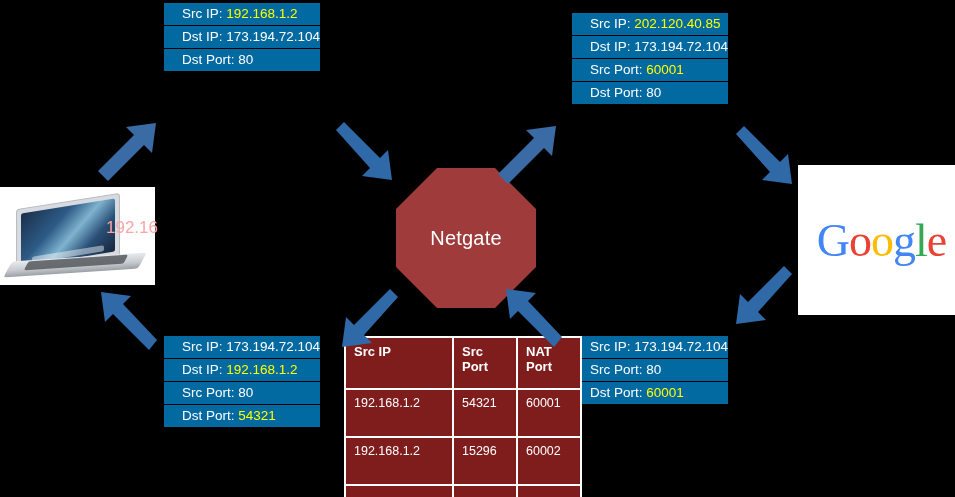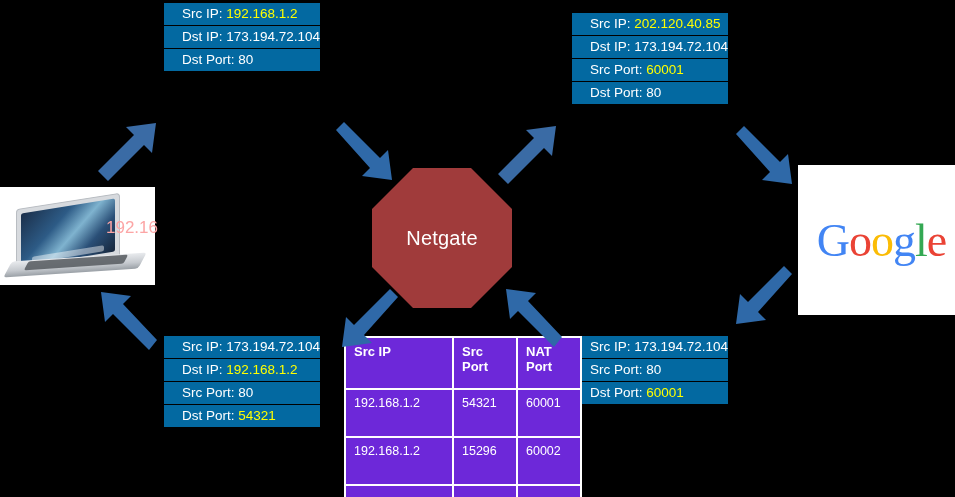--- a/index.html
+++ b/index.html
@@ -40,21 +40,21 @@
     font-size: 13.5px;
     white-space: nowrap;
     overflow: hidden;
   }
   .pkt-row:last-child { border-bottom: none; }
   .pkt-row .hl { color: #ffff00; }
 
   
   .octagon {
     position: absolute;
-    left: 372px;
+    left: 396px;
     top: 168px;
     width: 140px;
     height: 140px;
     background: #a03b3b;
     clip-path: polygon(29.3% 0%, 70.7% 0%, 100% 29.3%, 100% 70.7%, 70.7% 100%, 29.3% 100%, 0% 70.7%, 0% 29.3%);
     display: flex;
     align-items: center;
     justify-content: center;
   }
   .octagon span {
@@ -65,21 +65,21 @@
 
   
   .nat-table {
     position: absolute;
     left: 344px;
     top: 336px;
     border-collapse: collapse;
     table-layout: fixed;
   }
   .nat-table td, .nat-table th {
-    background: #6d28d9;
+    background: #7f1d1d;
     border: 2px solid #ffffff;
     color: #ffffff;
     font-size: 12.5px;
     padding: 6px 8px;
     text-align: left;
     vertical-align: top;
   }
   .nat-table th {
     font-weight: bold;
     font-size: 13px;

